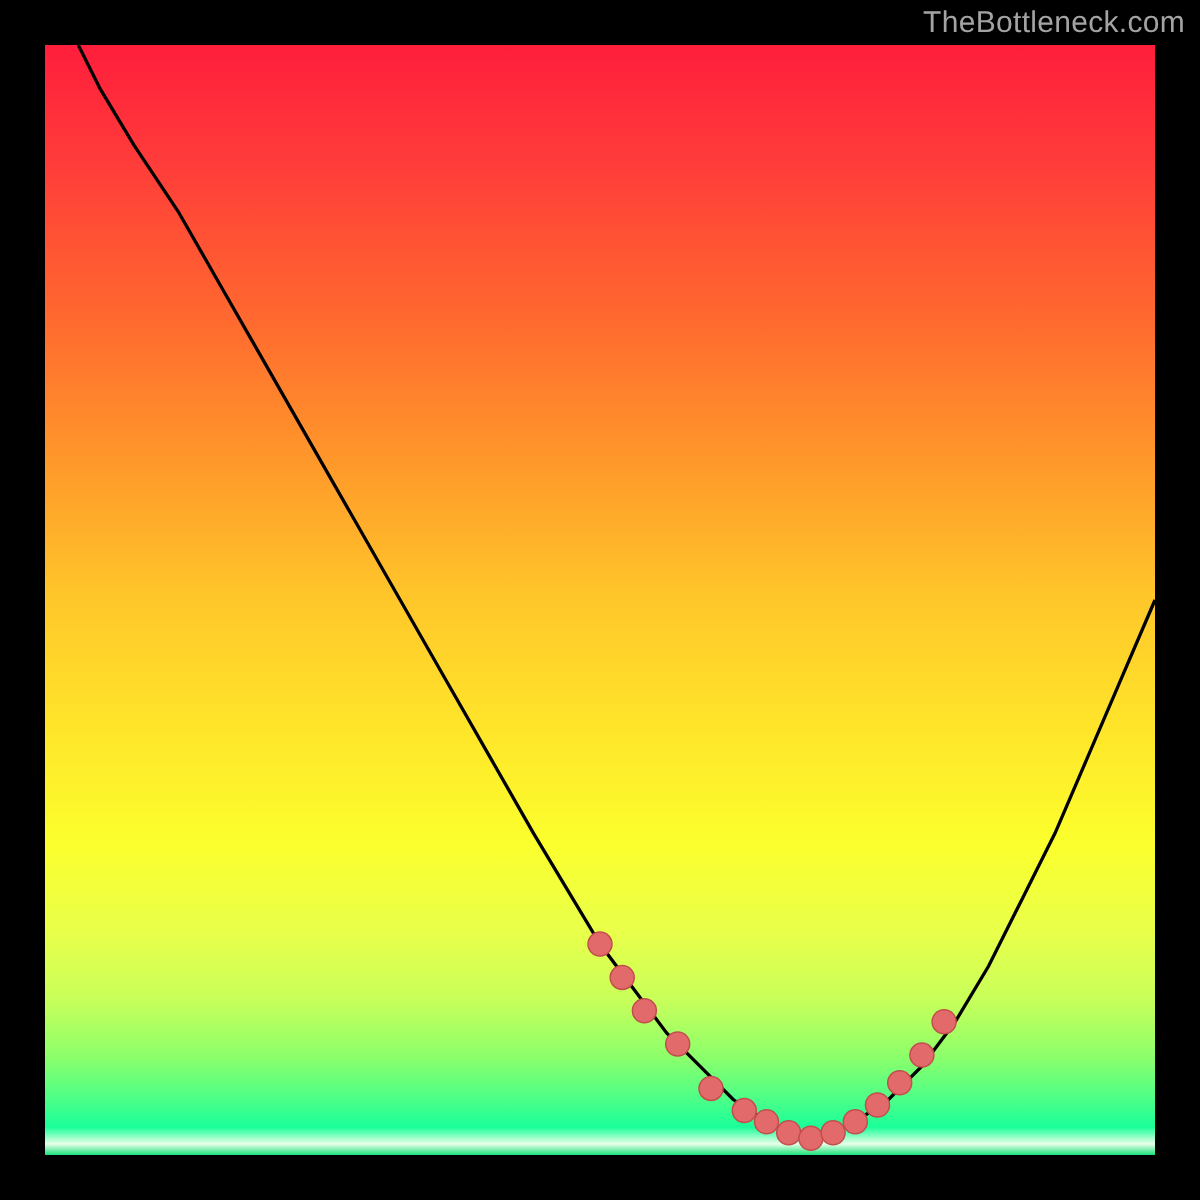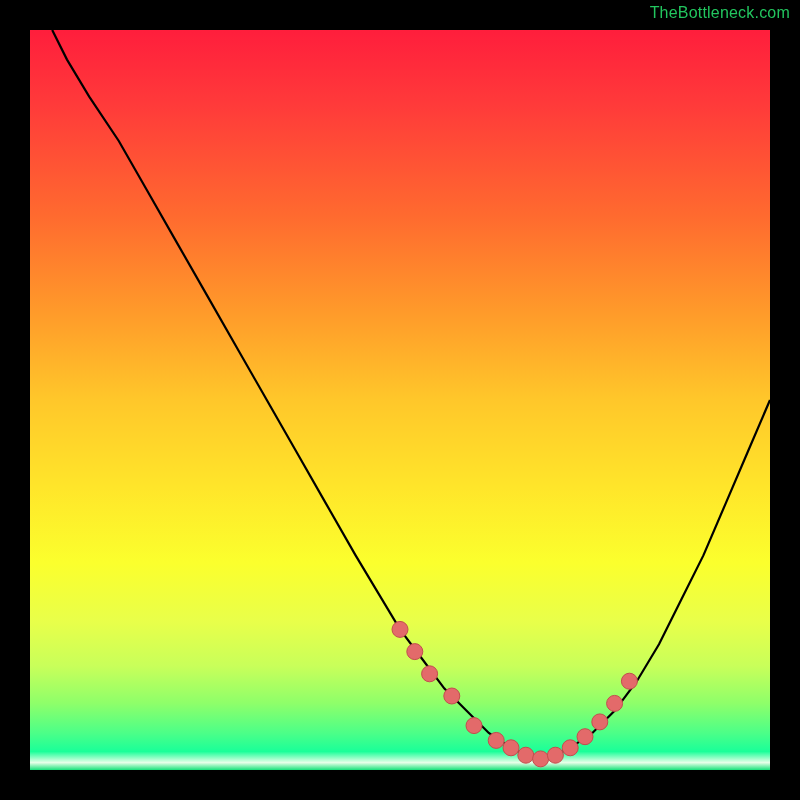--- a/index.html
+++ b/index.html
@@ -46,22 +46,22 @@
     left: 0;
     top: 0;
     width: 740px;
     height: 740px;
     overflow: visible;
   }
   .watermark {
     position: absolute;
     top: 4px;
     right: 10px;
-    color: #22c55e;
-    font-size: 16px;
+    color: #a3a3a3;
+    font-size: 20px;
     letter-spacing: 0.2px;
     font-weight: 500;
   }
 </style>
 </head>
 <body>
 
 <div class="stage">
 
   <div class="watermark">TheBottleneck.com</div>

